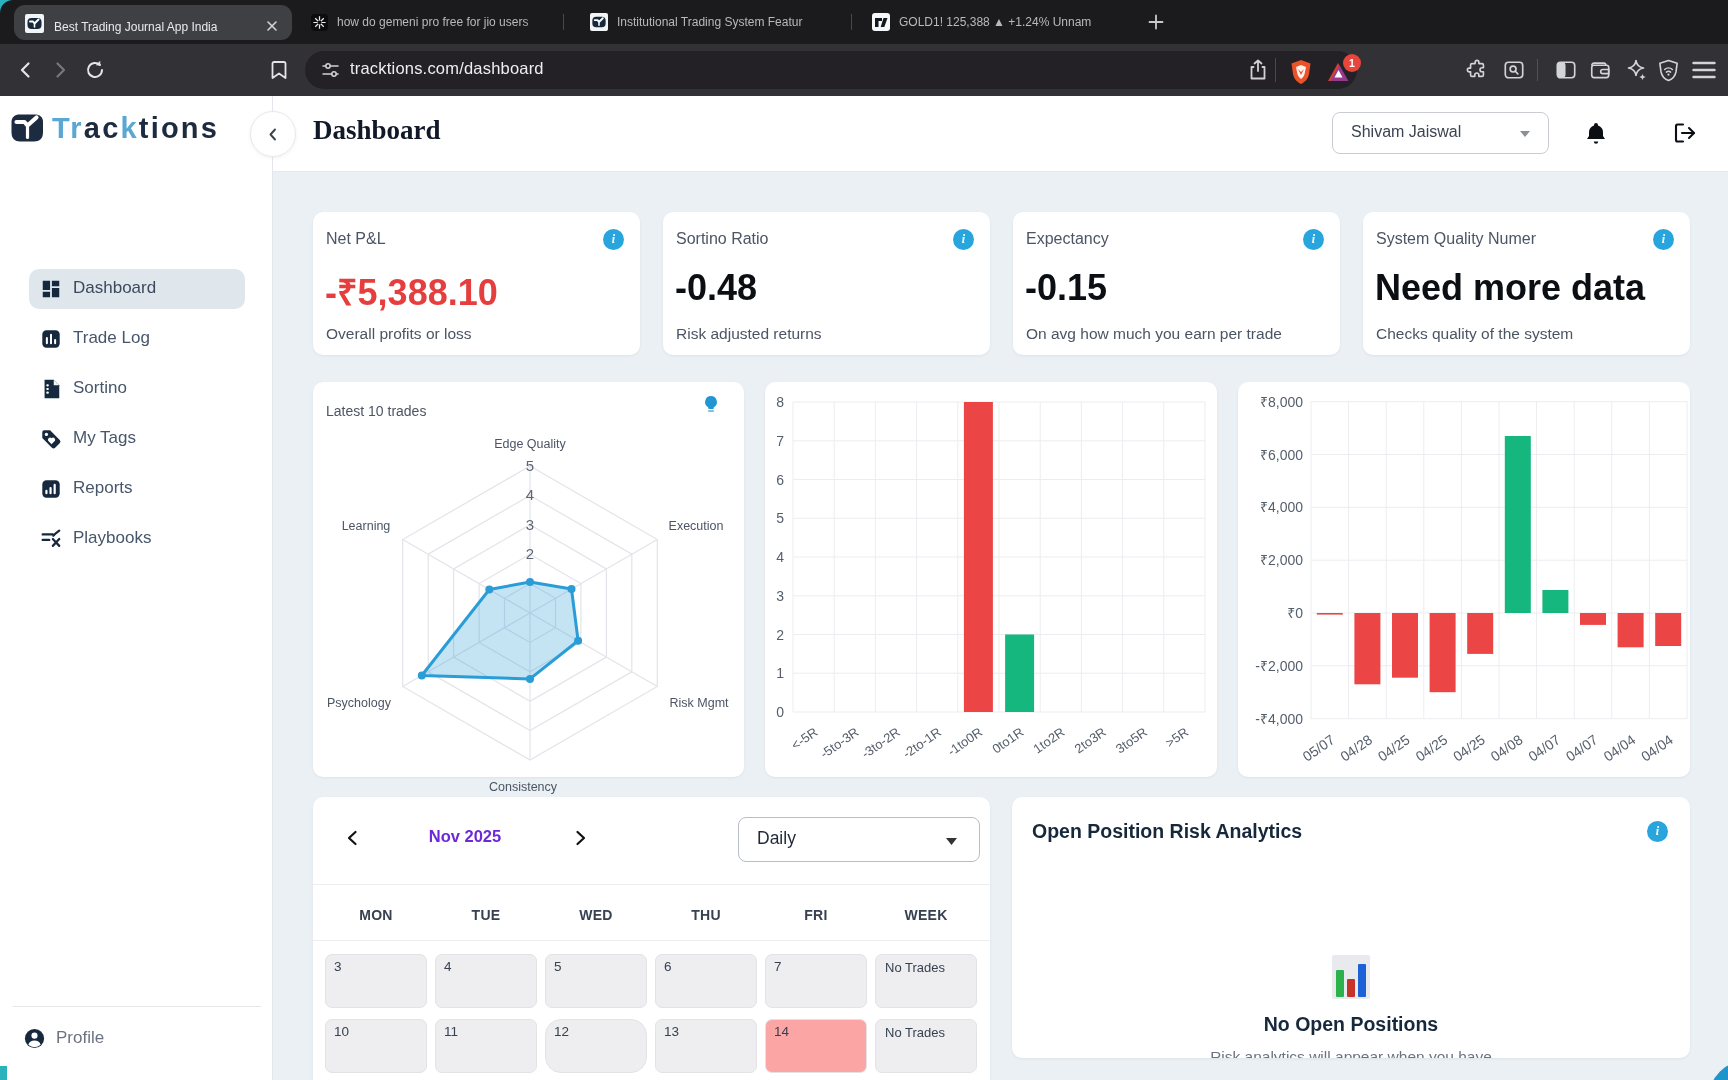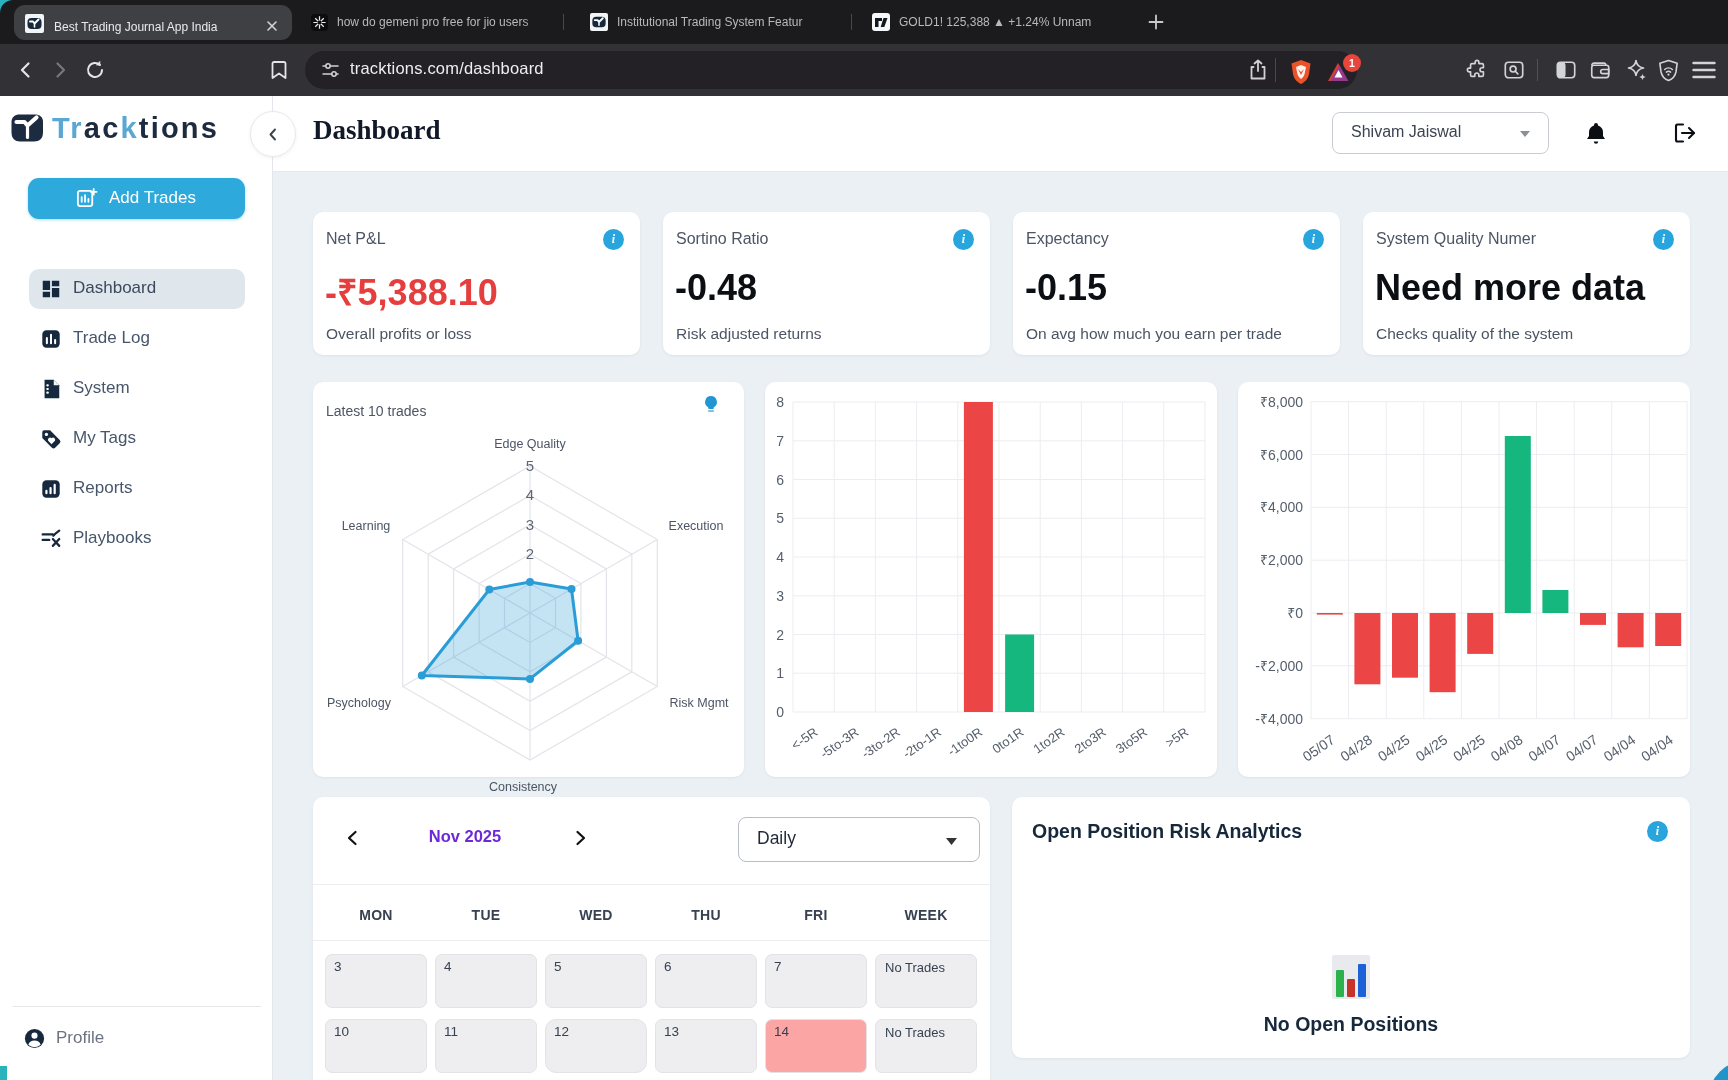--- a/index.html
+++ b/index.html
@@ -140,48 +140,40 @@
     </svg>
 </div>
 <div id="app">
   <div id="sidebar">
     <svg class="abs" style="left:9px;top:16px" width="36" height="32" viewBox="0 0 36 32">
         <path d="M2.5 10 C2.5 5 6 2.5 10.5 2.5 H25.5 C31 2.5 34 5 34 10 V20.5 C34 26.5 30.5 29.5 25 29.5 H11 C6 29.5 2.5 26.5 2.5 20.5 Z" fill="#1d2b41"></path>
         <path d="M7.5 10 H15.5 L18.5 13.5 L27.5 5.5" stroke="#fff" stroke-width="4.2" fill="none" stroke-linecap="round" stroke-linejoin="round"></path>
         <path d="M18.5 15.5 V25.5" stroke="#fff" stroke-width="3.2" stroke-linecap="round"></path>
       </svg>
     <div class="abs" style="left:52px;top:16px;font-size:29px;font-weight:bold;color:#1d2b41;letter-spacing:2.2px"><span style="color:#5aa7d4">Tr</span>ac<span style="color:#5aa7d4">k</span>tions</div>
-    <div class="abs" style="left:28px;top:82px;width:217px;height:41px;background:#2ea9dc;border-radius:11px;box-shadow:0 1px 3px rgba(43,168,222,.4)">
-      <svg class="abs" style="left:47px;top:9px" width="23" height="23" viewBox="0 0 24 24">
-          <rect x="3" y="4" width="15" height="16" rx="2.5" stroke="#fff" stroke-width="1.9" fill="none"></rect>
-          <path d="M7 15.5 V10.5 M10.5 15.5 V8.5 M14 15.5 V12.5" stroke="#fff" stroke-width="1.9" stroke-linecap="round"></path>
-          <path d="M19.5 2 V8 M16.5 5 H22.5" stroke="#fff" stroke-width="1.9" stroke-linecap="round"></path>
-        </svg>
-      <div class="abs" style="left:81px;top:10px;font-size:17px;color:#fff">Add Trades</div>
-    </div>
     <div class="nav-item" style="top:173px;background:#dfe7ed">
       <svg class="nav-ic" viewBox="0 0 24 24" fill="#16283e">
           <path d="M3 13h8V3H3v10zm0 8h8v-6H3v6zm10 0h8V11h-8v10zm0-18v6h8V3h-8z"></path>
         </svg>
       <div class="nav-txt" style="color:#3b4a5e">Dashboard</div>
     </div>
     <div class="nav-item" style="top:223px">
       <svg class="nav-ic" viewBox="0 0 24 24" fill="#16283e">
           <rect x="2.5" y="2.5" width="19" height="19" rx="4.5"></rect>
           <path d="M7.5 16.5 V11 M12 16.5 V7.5 M16.5 16.5 V13" stroke="#fff" stroke-width="2.2" stroke-linecap="round"></path>
         </svg>
       <div class="nav-txt">Trade Log</div>
     </div>
     <div class="nav-item" style="top:273px">
       <svg class="nav-ic" viewBox="0 0 24 24" fill="#16283e">
           <path d="M5 2 H15 L21 8 V22 H5 Z"></path>
           <path d="M15 2 L15 8 L21 8" fill="#fff" opacity="0.95"></path>
           <path d="M8 8 h0.5 M8 12 h0.5 M8 16 h0.5" stroke="#fff" stroke-width="2.4" stroke-linecap="round"></path>
         </svg>
-      <div class="nav-txt">System</div>
+      <div class="nav-txt">Sortino</div>
     </div>
     <div class="nav-item" style="top:373px">
       <svg class="nav-ic" viewBox="0 0 24 24" fill="#16283e">
           <rect x="2.5" y="2.5" width="19" height="19" rx="4.5"></rect>
           <path d="M7 16.5 v-2.5 M11.5 16.5 v-5.5 M16 16.5 v-9" stroke="#fff" stroke-width="2.4" stroke-linecap="round"></path>
         </svg>
       <div class="nav-txt">Reports</div>
     </div>
     <div class="nav-item" style="top:323px">
       <svg class="nav-ic" viewBox="0 0 24 24" fill="#16283e">
@@ -430,21 +422,21 @@
         </div>
         <div class="abs" style="left:562px;top:157px;width:102px;height:54px;background:#eeeef0;border:1px solid #e3e3e6;border-radius:7px">
           <div class="abs" style="left:9px;top:5px;font-size:13px;color:#374151">No Trades</div>
         </div>
         <div class="abs" style="left:12px;top:222px;width:102px;height:54px;background:#eeeef0;border:1px solid #e3e3e6;border-radius:7px">
           <div class="abs" style="left:8px;top:4px;font-size:13.5px;color:#374151">10</div>
         </div>
         <div class="abs" style="left:122px;top:222px;width:102px;height:54px;background:#eeeef0;border:1px solid #e3e3e6;border-radius:7px">
           <div class="abs" style="left:8px;top:4px;font-size:13.5px;color:#374151">11</div>
         </div>
-        <div class="abs" style="left:232px;top:222px;width:102px;height:54px;background:#eeeef0;border:1px solid #e3e3e6;border-radius:11px">
+        <div class="abs" style="left:232px;top:222px;width:102px;height:54px;background:#eeeef0;border:1px solid #e3e3e6;border-radius:16px">
           <div class="abs" style="left:8px;top:4px;font-size:13.5px;color:#374151">12</div>
         </div>
         <div class="abs" style="left:342px;top:222px;width:102px;height:54px;background:#eeeef0;border:1px solid #e3e3e6;border-radius:7px">
           <div class="abs" style="left:8px;top:4px;font-size:13.5px;color:#374151">13</div>
         </div>
         <div class="abs" style="left:452px;top:222px;width:102px;height:54px;background:#fca5a5;border:1px solid #e3e3e6;border-radius:7px">
           <div class="abs" style="left:8px;top:4px;font-size:13.5px;color:#374151">14</div>
         </div>
         <div class="abs" style="left:562px;top:222px;width:102px;height:54px;background:#eeeef0;border:1px solid #e3e3e6;border-radius:7px">
           <div class="abs" style="left:9px;top:5px;font-size:13px;color:#374151">No Trades</div>
@@ -454,16 +446,17 @@
     <div class="card" style="left:739px;top:625px;width:678px;height:261px;overflow:hidden">
       <div class="abs" style="left:20px;top:23px;font-size:19.5px;font-weight:bold;color:#16283c">Open Position Risk Analytics</div>
       <div class="info" style="right:22px;top:24px">i</div>
       <svg class="abs" style="left:319px;top:158px" width="40" height="46" viewBox="0 0 40 46">
           <rect x="1" y="0" width="38" height="44" rx="2" fill="#e8eaed"></rect>
           <rect x="5" y="15" width="8" height="27" rx="1" fill="#2bb24c"></rect>
           <rect x="16" y="24" width="8" height="18" rx="1" fill="#c5342b"></rect>
           <rect x="27" y="9" width="8" height="33" rx="1" fill="#1c62d6"></rect>
         </svg>
       <div class="abs" style="left:0;top:216px;width:678px;text-align:center;font-size:19.5px;font-weight:bold;color:#16283c">No Open Positions</div>
+      <div class="abs" style="left:0;top:251px;width:678px;text-align:center;font-size:15.5px;color:#6b7280">Risk analytics will appear when you have</div>
     </div>
   </div>
   <div class="abs" style="left:1708px;top:964px;width:80px;height:80px;border-radius:50%;background:#2095cc;z-index:6"></div>
 </div>
 
 </body></html>

